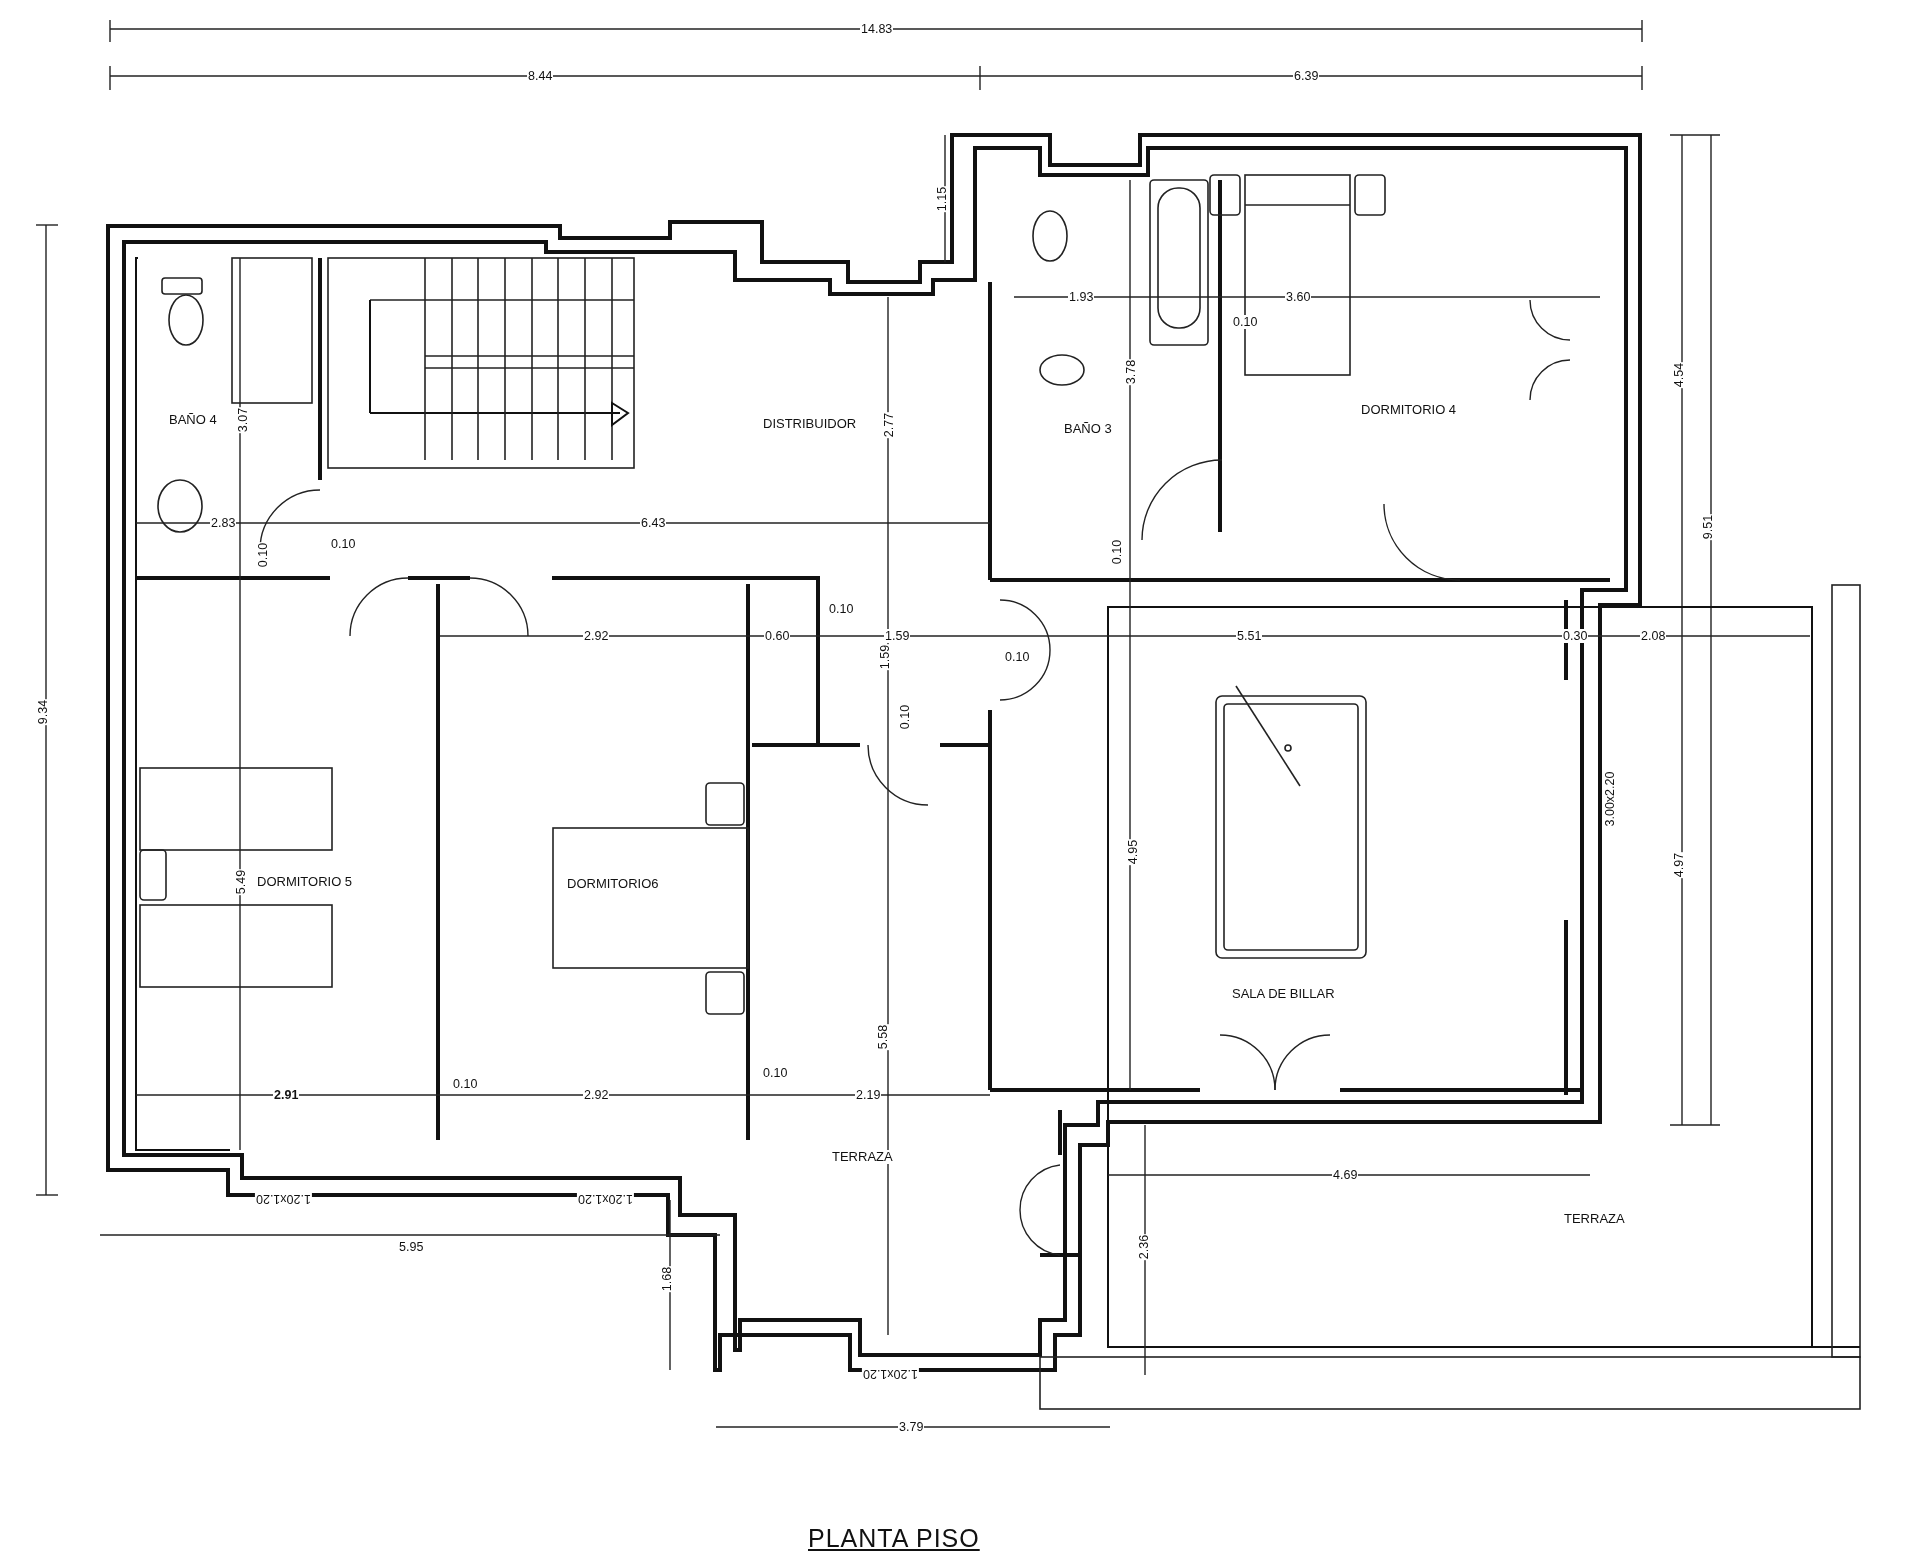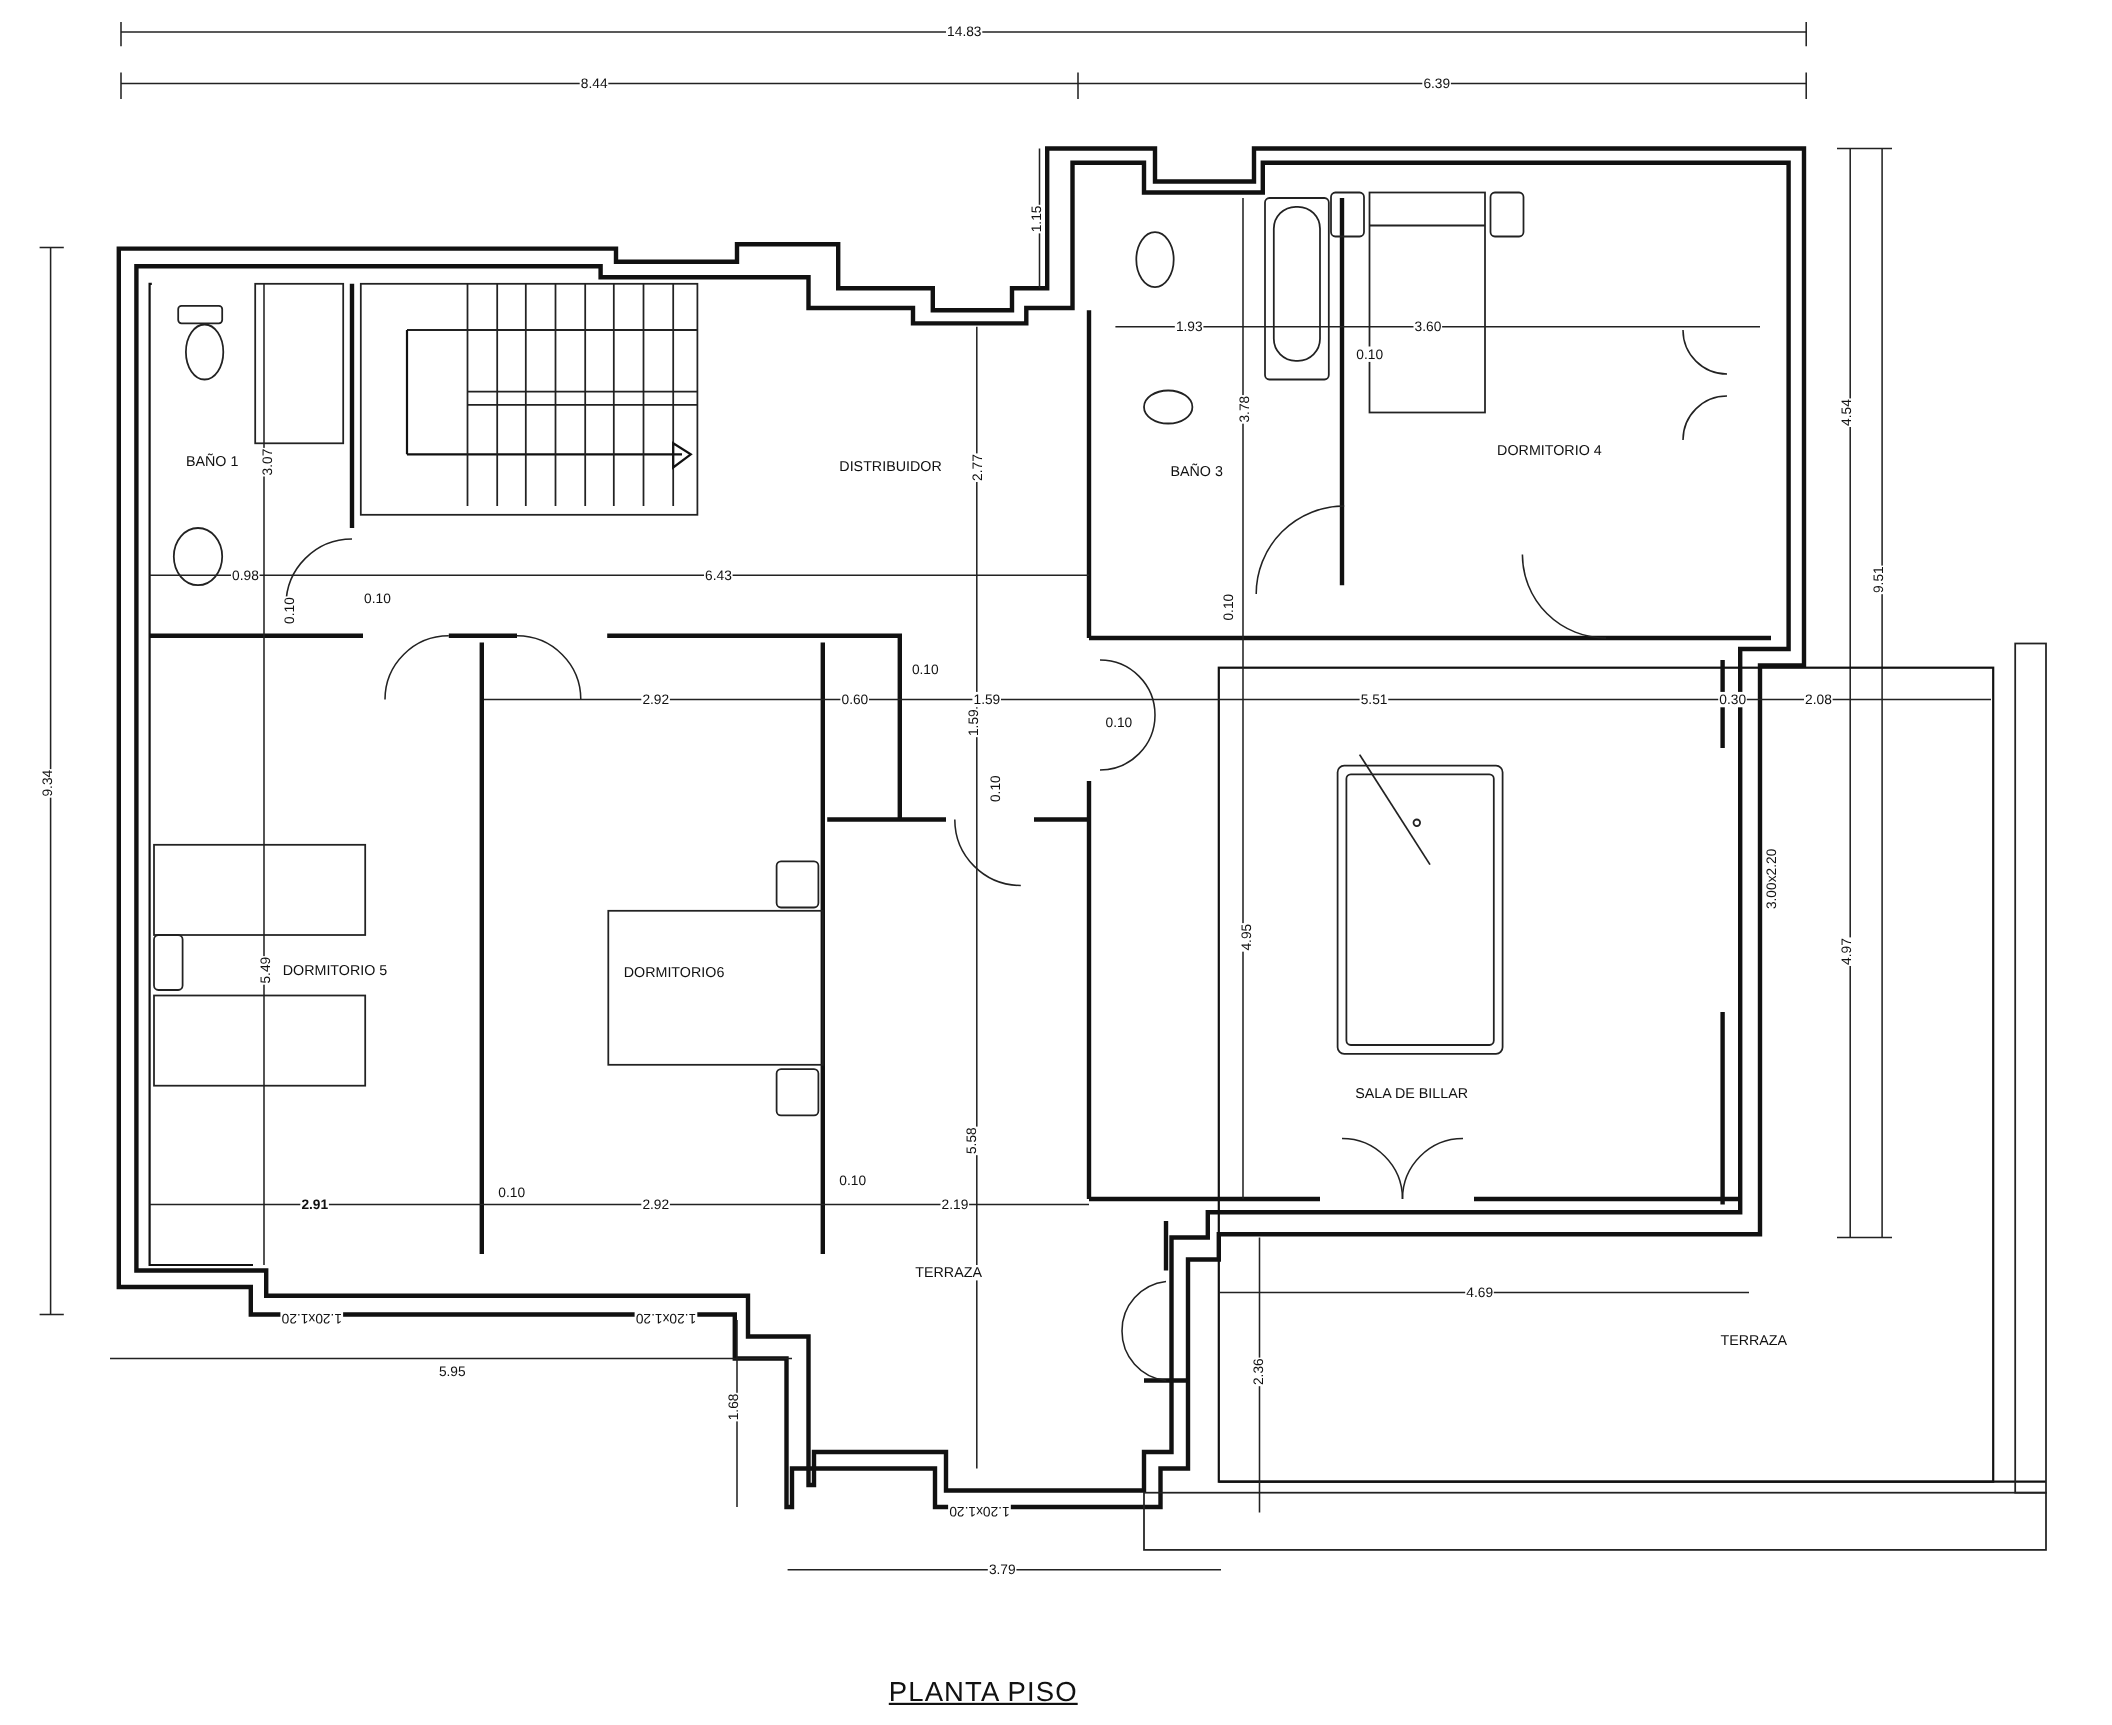--- a/index.html
+++ b/index.html
@@ -168,23 +168,23 @@
 
 <div class="dimlbl" style="left:860px;top:22px;">14.83</div>
 <div class="dimlbl" style="left:527px;top:69px;">8.44</div>
 <div class="dimlbl" style="left:1293px;top:69px;">6.39</div>
 <div class="dimlbl vert" style="left:30px;top:705px;">9.34</div>
 <div class="dimlbl vert" style="left:1666px;top:368px;">4.54</div>
 <div class="dimlbl vert" style="left:1695px;top:520px;">9.51</div>
 <div class="dimlbl vert" style="left:1666px;top:858px;">4.97</div>
 <div class="dimlbl vert" style="left:929px;top:192px;">1.15</div>
 
-<div class="lbl" style="left:168px;top:413px;">BAÑO 1</div>
+<div class="lbl" style="left:168px;top:413px;">BAÑO 4</div>
 <div class="dimlbl vert" style="left:230px;top:413px;">3.07</div>
-<div class="dimlbl" style="left:210px;top:516px;">0.98</div>
+<div class="dimlbl" style="left:210px;top:516px;">2.83</div>
 <div class="dimlbl" style="left:330px;top:537px;">0.10</div>
 <div class="dimlbl vert" style="left:250px;top:548px;">0.10</div>
 <div class="dimlbl" style="left:640px;top:516px;">6.43</div>
 
 <div class="lbl" style="left:762px;top:417px;">DISTRIBUIDOR</div>
 <div class="dimlbl vert" style="left:876px;top:418px;">2.77</div>
 
 <div class="lbl" style="left:1063px;top:422px;">BAÑO 3</div>
 <div class="dimlbl" style="left:1068px;top:290px;">1.93</div>
 <div class="dimlbl" style="left:1285px;top:290px;">3.60</div>

